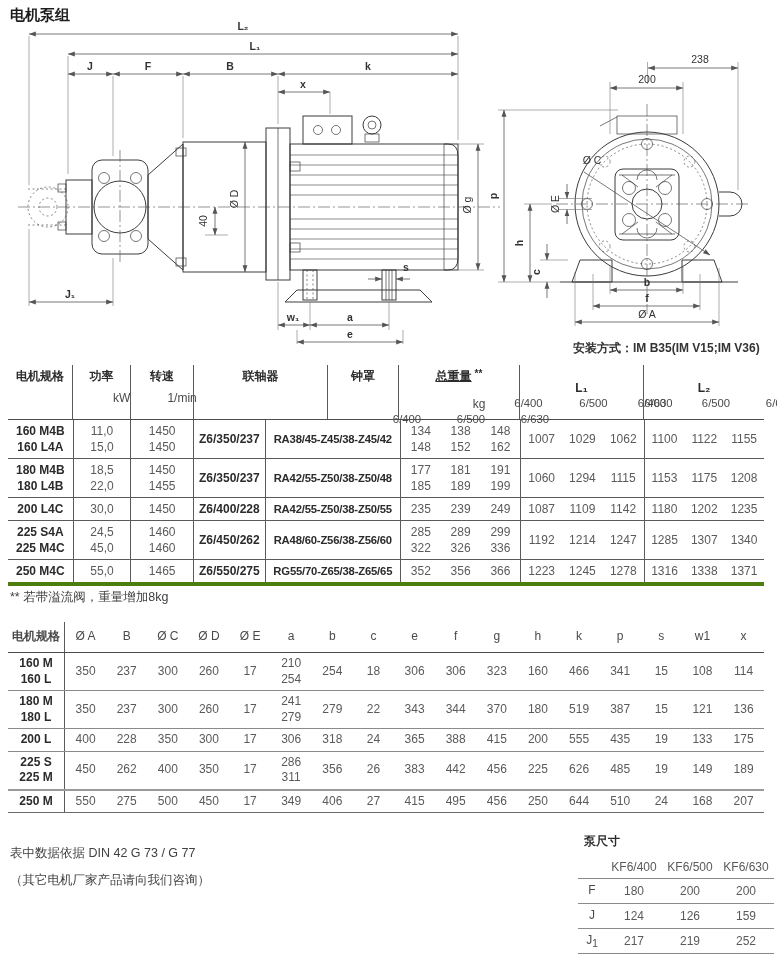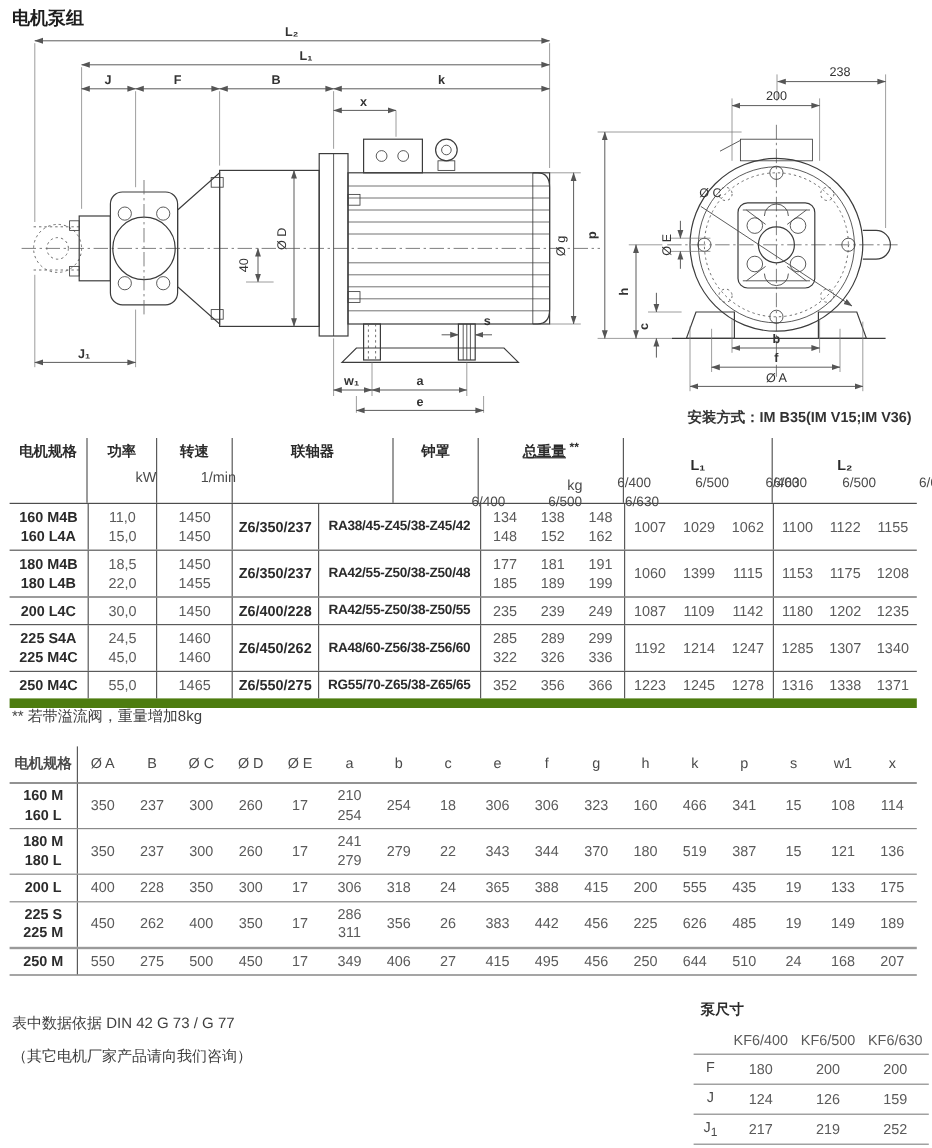--- a/index.html
+++ b/index.html
@@ -3,21 +3,21 @@
 <meta charset="utf-8">
 <style>
   html,body{margin:0;padding:0;background:#fff;}
   #page{position:relative;width:777px;height:957px;background:#fff;
         font-family:"Liberation Sans","DejaVu Sans",sans-serif;color:#2e2e2e;overflow:hidden;}
   .abs{position:absolute;}
   #title{top:6px;left:10px;font-size:15px;font-weight:bold;color:#1d1d1d;}
   
   .tbl{position:absolute;left:8px;width:756px;font-size:12px;}
   .trow{display:flex;align-items:stretch;border-bottom:1.4px solid #5a5a5a;}
-  .trow.last{border-bottom:8px solid #4d7c0f;}
+  .trow.last{border-bottom:4px solid #4d7c0f;}
   .cell{display:flex;flex-direction:column;justify-content:center;align-items:center;
         text-align:center;white-space:pre-line;line-height:16px;padding:3px 0;color:#5a5a5a;}
   .bold{font-weight:bold;color:#2b2b2b;}
   .vr{border-right:1px solid #5a5a5a;}
   .w65{width:65px}.w57{width:57px}.w62{width:62px}.w71{width:71px}.w135{width:135px}
   .w40{width:40px}.w41{width:41px}
   .coup{font-size:11.3px;letter-spacing:-0.2px;}
   
   .t1head{height:54px;border-bottom:1.6px solid #4d4d4d;}
   .t1head .cell{justify-content:flex-start;padding-top:3px;}
@@ -357,21 +357,21 @@
 1455</div>
       <div class="cell w71 vr bold">Z6/350/237</div>
       <div class="cell w135 vr bold coup">RA42/55-Z50/38-Z50/48</div>
       <div class="cell w40">177
 185</div>
       <div class="cell w40">181
 189</div>
       <div class="cell w40 vr">191
 199</div>
       <div class="cell w41">1060</div>
-      <div class="cell w41">1399</div>
+      <div class="cell w41">1294</div>
       <div class="cell w41 vr">1115</div>
       <div class="cell w40">1153</div>
       <div class="cell w40">1175</div>
       <div class="cell w40">1208</div>
     </div>
 
     <div class="trow">
       <div class="cell w65 vr bold">200 L4C</div>
       <div class="cell w57 vr">30,0</div>
       <div class="cell w62 vr">1450</div>

